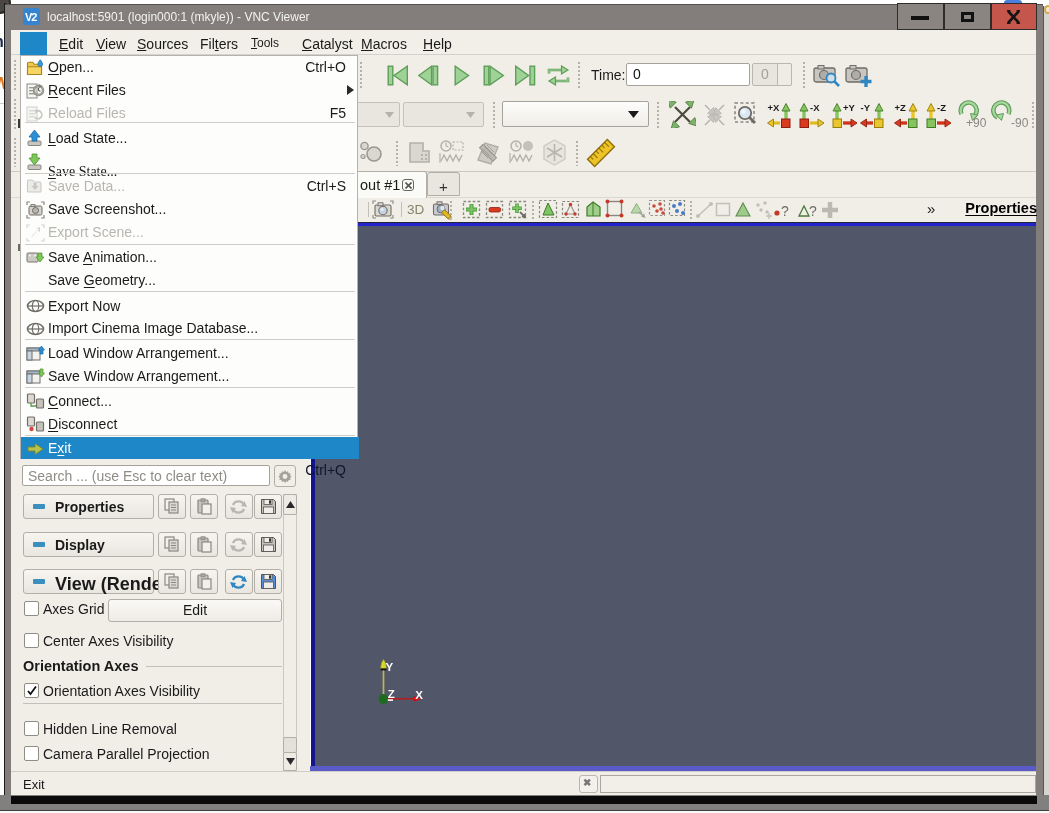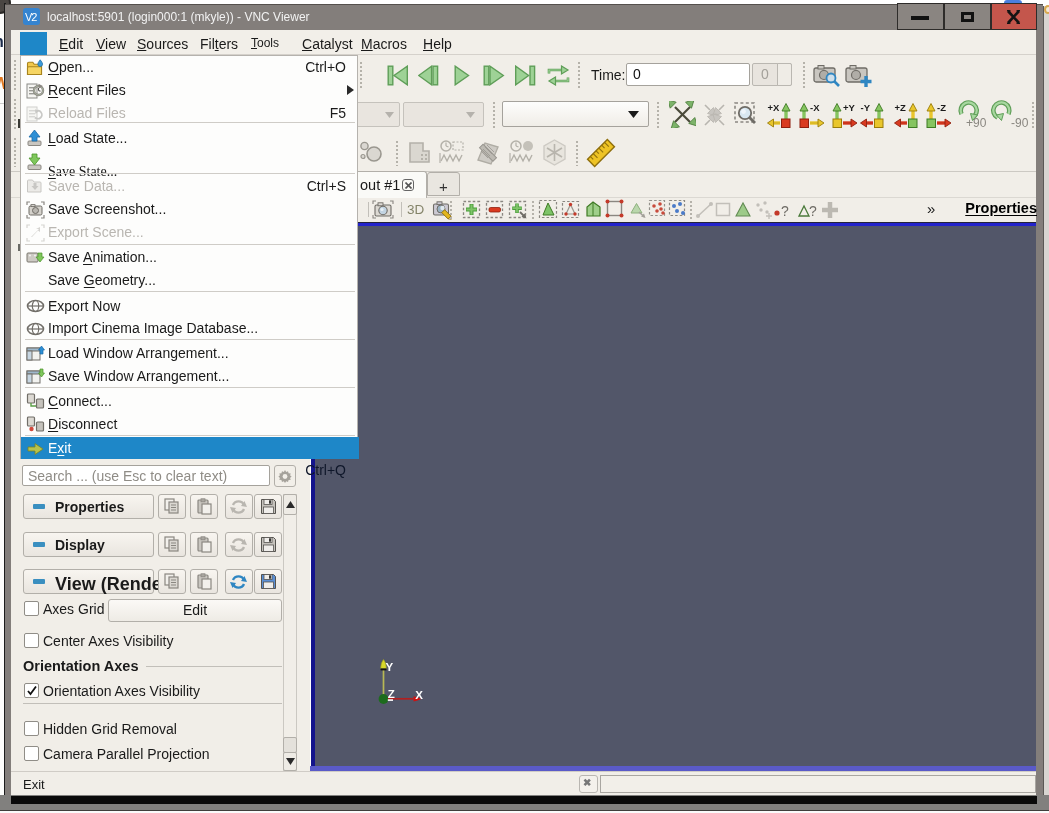--- a/index.html
+++ b/index.html
@@ -25,21 +25,21 @@
 <div class="abs" style="left:1044px;top:5px;width:8px;height:9px;border:2px solid #d8a84e;border-radius:50%;background:#f5ecd8;"></div>
 
 <div class="abs" style="left:1004px;top:0;width:18px;height:4px;background:#4a7fe0;border-radius:3px 3px 0 0;"></div>
 
 <div class="abs" style="left:4px;top:3px;width:1.5px;height:807px;background:#1c1c1c;"></div>
 <div class="abs" style="left:5px;top:4px;width:1038px;height:809px;background:#837e7b;"></div>
 
 <div class="abs" style="left:5px;top:4px;width:1038px;height:26px;background:#837e7b;border-top:1px solid #55504d;"></div>
 
 <div class="abs" style="left:23px;top:8px;width:17px;height:17px;background:#3584d0;border-radius:3px;"></div>
-<div class="txt" style="left:25px;top:11px;font-size:11px;color:#ffffff;font-weight:normal;letter-spacing:-1px;">V2</div>
+<div class="txt" style="left:25px;top:11px;font-size:11px;color:#ffffff;font-weight:bold;letter-spacing:-1px;">V2</div>
 <div class="txt" style="left:47px;top:10px;font-size:12px;color:#f2f2f2;">localhost:5901 (login000:1 (mkyle)) - VNC Viewer</div>
 
 <div class="abs" style="left:897px;top:3px;width:47px;height:27px;background:#8a8581;border:1.5px solid #2e2c2a;"></div>
 <div class="abs" style="left:944px;top:3px;width:47px;height:27px;background:#8a8581;border:1.5px solid #2e2c2a;"></div>
 <div class="abs" style="left:991px;top:3px;width:46px;height:27px;background:#c4564c;border:1.5px solid #2e2c2a;"></div>
 <div class="abs" style="left:911px;top:16px;width:18px;height:4px;background:#111111;"></div>
 <div class="abs" style="left:961px;top:12px;width:13px;height:10px;border:3px solid #111111;"></div>
 <svg class="abs" style="left:1006px;top:10px;" width="15" height="14" viewBox="0 0 15 14">
 <path d="M2 1 L13 13 M13 1 L2 13" stroke="#141414" stroke-width="2.6"></path>
 <path d="M1 0.5 L4.5 1 M10.5 1 L14 0.5 M1 13.5 L4.5 13 M10.5 13 L14 13.5" stroke="#141414" stroke-width="1.4"></path>
@@ -550,21 +550,21 @@
 <div class="txt" style="left:23px;top:658px;font-size:14.5px;font-weight:bold;color:#1a1a1a;">Orientation Axes</div>
 <div class="abs" style="left:146px;top:666px;width:136px;height:1px;background:#c2bfb9;"></div>
 <div class="abs" style="left:24px;top:683px;width:15px;height:15px;background:#ffffff;border:1px solid #908d87;border-radius:2px;"></div>
 <svg class="abs" style="left:26px;top:685px;" width="12" height="12" viewBox="0 0 12 12">
     <path d="M2 6 L4.5 9 L10 1.5" fill="none" stroke="#111" stroke-width="1.8"></path>
   </svg>
 <div class="txt" style="left:43px;top:683px;font-size:14px;color:#1a1a1a;">Orientation Axes Visibility</div>
 <div class="abs" style="left:23px;top:703px;width:259px;height:1px;background:#c2bfb9;"></div>
 
 <div class="abs" style="left:24px;top:721px;width:15px;height:15px;background:#ffffff;border:1px solid #908d87;border-radius:2px;"></div>
-<div class="txt" style="left:43px;top:721px;font-size:14px;color:#1a1a1a;">Hidden Grid Removal</div>
+<div class="txt" style="left:43px;top:721px;font-size:14px;color:#1a1a1a;">Hidden Line Removal</div>
 <div class="abs" style="left:24px;top:746px;width:15px;height:15px;background:#ffffff;border:1px solid #908d87;border-radius:2px;"></div>
 <div class="txt" style="left:43px;top:746px;font-size:14px;color:#1a1a1a;">Camera Parallel Projection</div>
 
 <div class="abs" style="left:283px;top:494px;width:14px;height:277px;background:#f1eee8;border:1px solid #cbc8c2;"></div>
 <div class="abs" style="left:283px;top:494px;width:14px;height:21px;background:#eeebe5;border:1px solid #b2afa9;border-radius:2px;"></div>
 <svg class="abs" style="left:286px;top:501px;" width="9" height="7">
     <polygon points="4.5,0 9,7 0,7" fill="#2a2a2a"></polygon>
   </svg>
 <div class="abs" style="left:283px;top:737px;width:14px;height:16px;background:#e4e1db;border:1px solid #b2afa9;border-radius:2px;"></div>
 <div class="abs" style="left:283px;top:752px;width:14px;height:19px;background:#eeebe5;border:1px solid #b2afa9;border-radius:2px;"></div>

